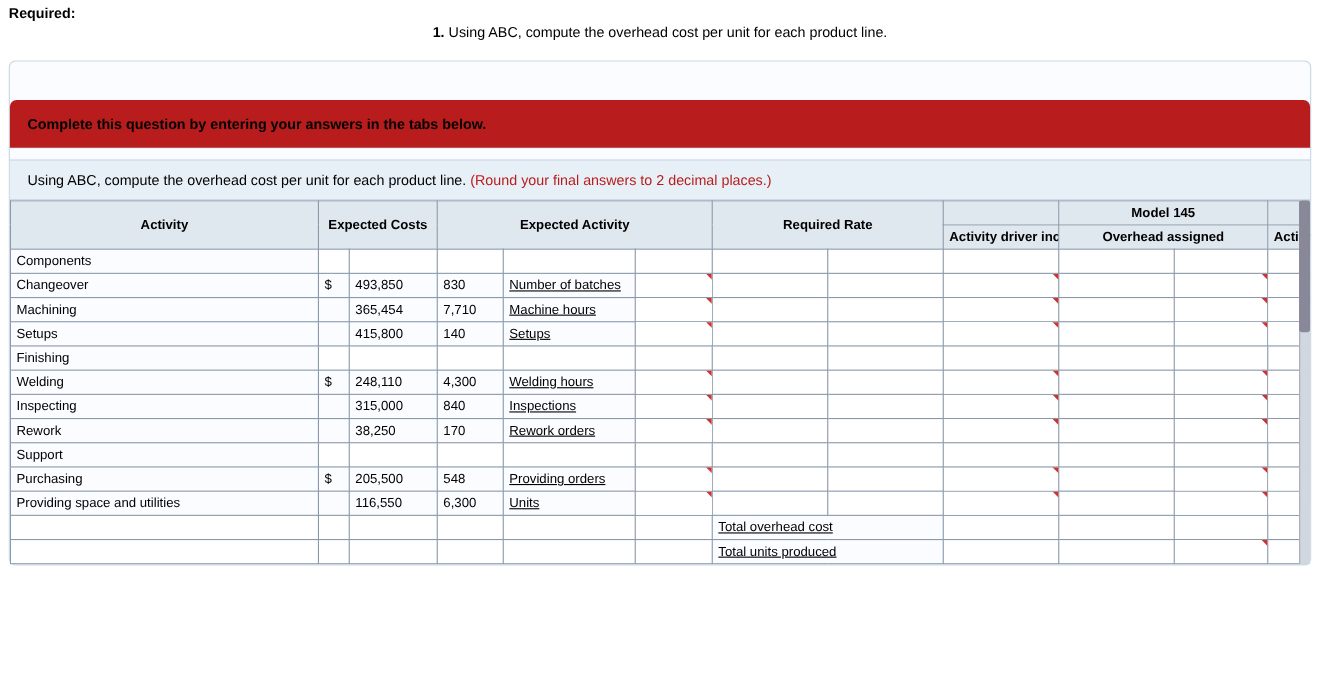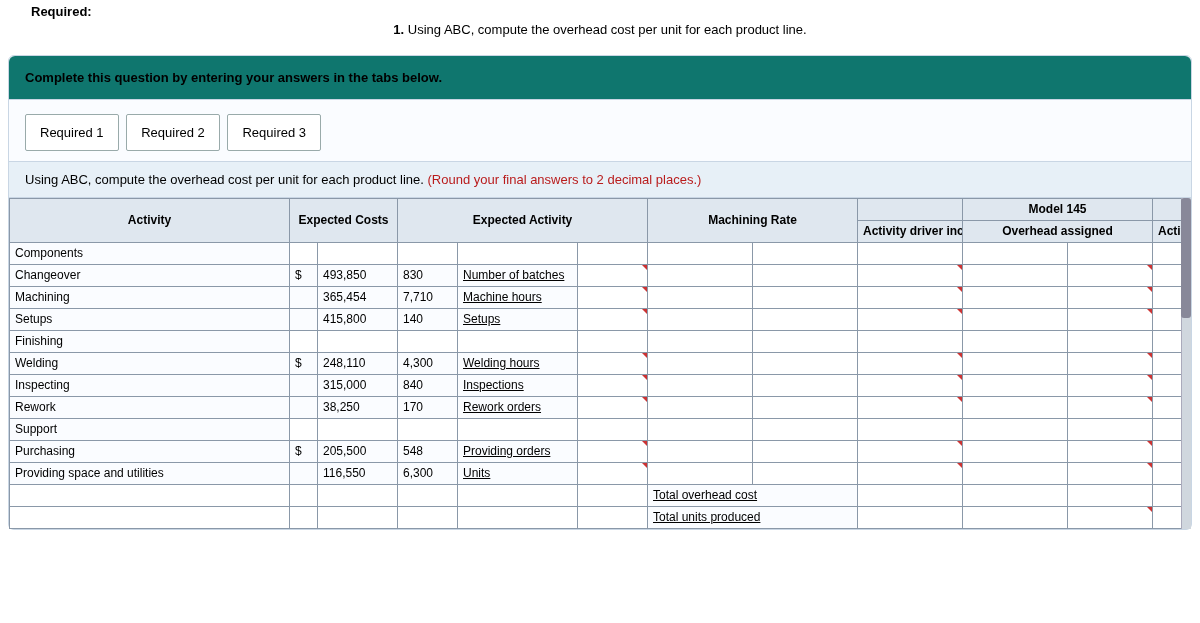--- a/index.html
+++ b/index.html
@@ -4,37 +4,38 @@
 <style>
   * { box-sizing: border-box; }
   body {
     margin: 0;
     font-family: Arial, Helvetica, sans-serif;
     font-size: 13px;
     color: #000;
     background: #fff;
     width: 1200px;
   }
-  .required-heading { font-weight: bold; padding: 4px 8px 0 8px; margin-left: 23px; }
+  .required-heading { font-weight: bold; padding: 4px 8px 0 8px; }
   .intro { padding: 2px 8px 8px 8px; line-height: 1.35; text-align: center; }
   .intro b { font-weight: bold; }
   .outer-box {
     margin: 8px;
     border: 1px solid #c9d6e4;
     border-radius: 6px;
     background: #fafcff;
     padding: 0;
   }
   .instruction-bar {
-    background: #0f766e;
+    background: #b91c1c;
     border-bottom: 1px solid #c9d6e4;
     border-radius: 6px 6px 0 0;
     padding: 14px 16px;
     font-weight: bold;
     font-size: 13px;
+    margin-top: 35px;
   }
   .tabs-row { padding: 14px 8px 0 16px; }
   .tab {
     display: inline-block;
     border: 1px solid #9aa;
     padding: 10px 14px;
     margin-right: 4px;
     background: #fff;
     font-size: 13px;
     border-radius: 2px;
@@ -107,25 +108,20 @@
 <body>
 
 <div class="required-heading">Required:</div>
 <div class="intro">
   <div><b>1.</b> <span>Using ABC, compute the overhead cost per unit for each product line.</span></div>
 </div>
 
 <div class="outer-box">
   <div class="instruction-bar">Complete this question by entering your answers in the tabs below.</div>
 
-  <div class="tabs-row">
-    <span class="tab">Required 1</span>
-    <span class="tab">Required 2</span>
-    <span class="tab">Required 3</span>
-  </div>
 
   <div class="sub-instruction">
     <span>Using ABC, compute the overhead cost per unit for each product line. </span>
     <span class="red">(Round your final answers to 2 decimal places.)</span>
   </div>
 
   <div class="grid-wrap">
     <table class="grid">
       <colgroup>
         <col style="width:280px">
@@ -139,21 +135,21 @@
         <col style="width:105px">
         <col style="width:105px">
         <col style="width:85px">
         <col style="width:70px">
       </colgroup>
       <thead>
         <tr>
           <th rowspan="2">Activity</th>
           <th rowspan="2" colspan="2">Expected Costs</th>
           <th rowspan="2" colspan="3">Expected Activity</th>
-          <th rowspan="2" colspan="2">Machining Rate</th>
+          <th rowspan="2" colspan="2">Required Rate</th>
           <th></th>
           <th colspan="2">Model 145</th>
           <th></th>
         </tr>
         <tr>
           <th>Activity driver incurred</th>
           <th colspan="2">Overhead assigned</th>
           <th>Activity driver incurred</th>
         </tr>
       </thead>

